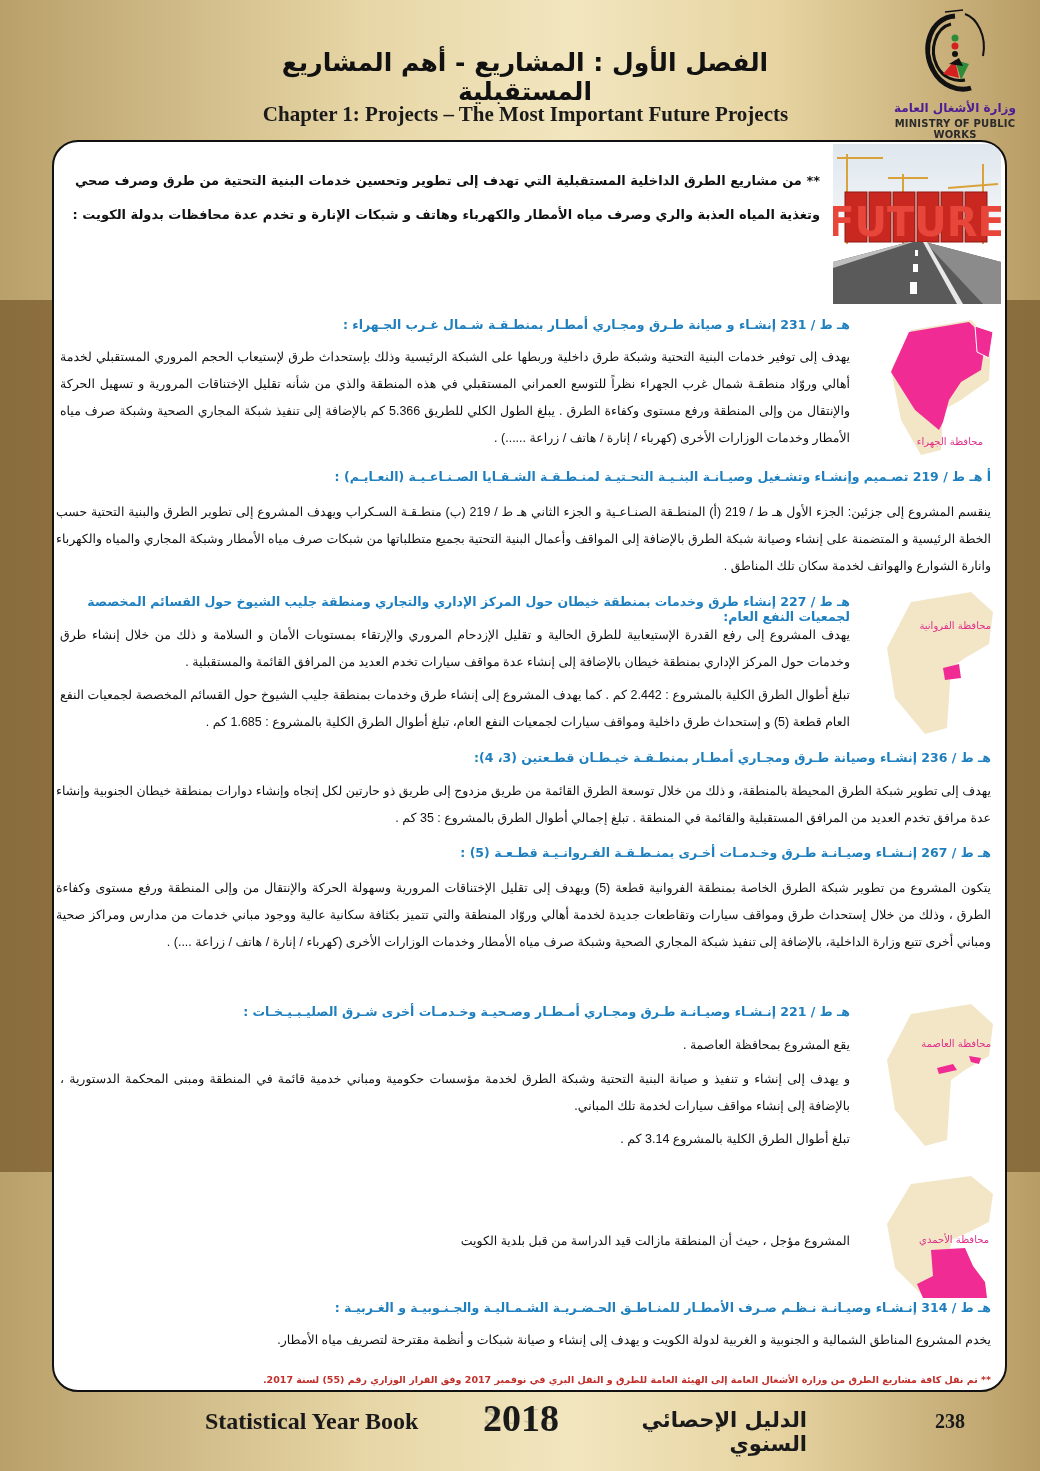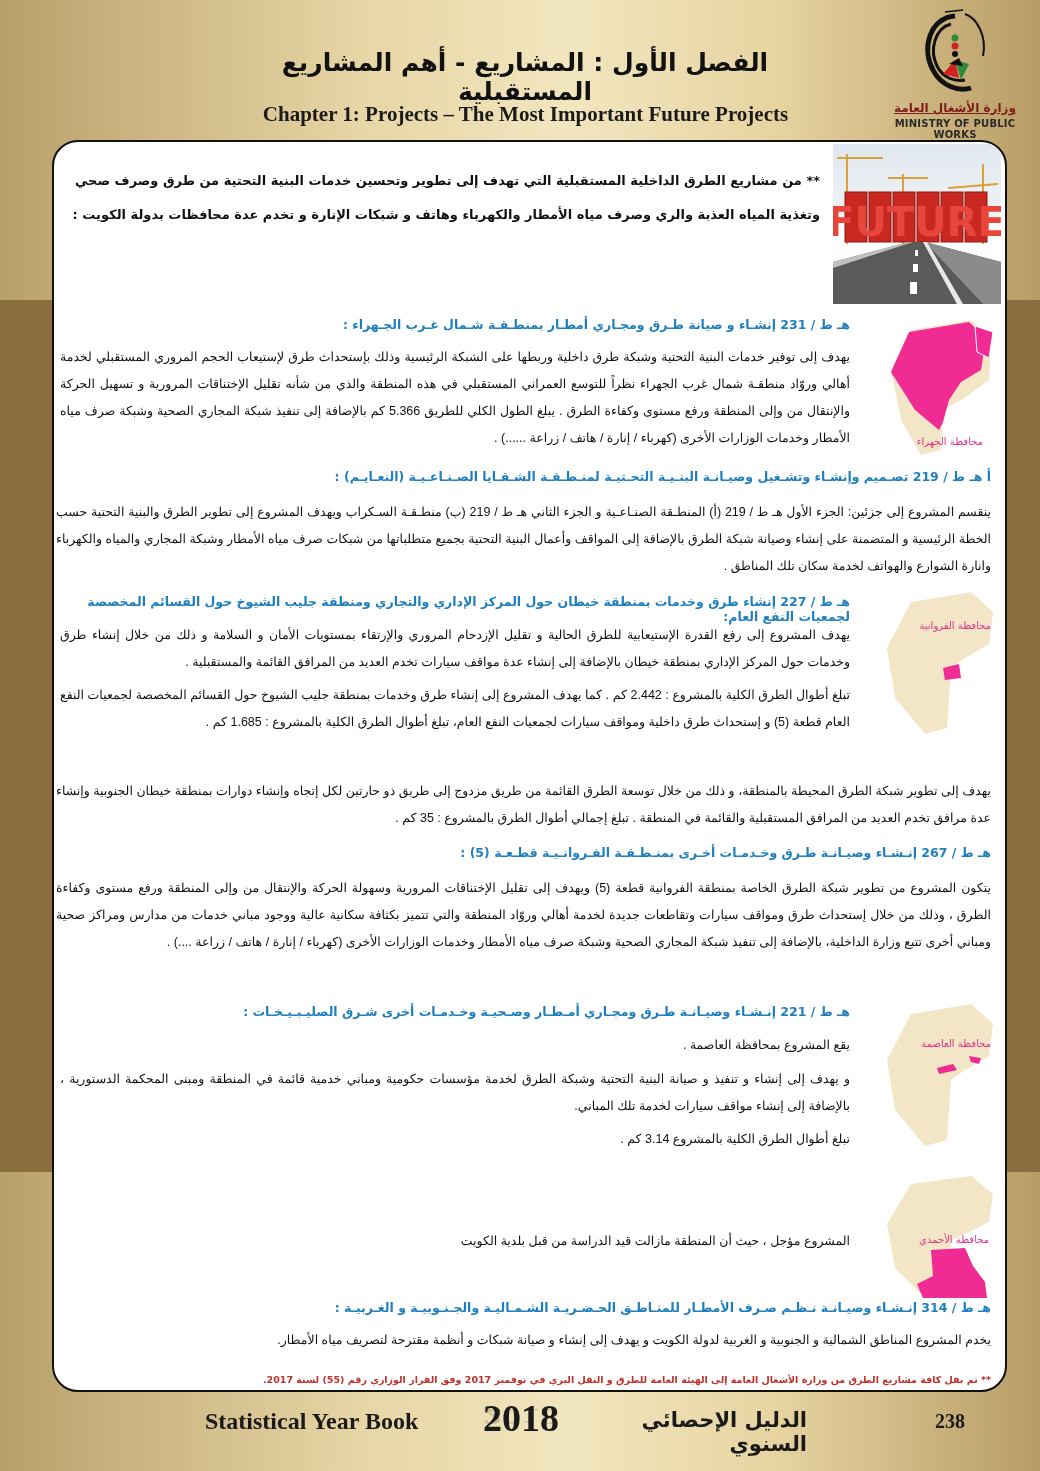--- a/index.html
+++ b/index.html
@@ -21,21 +21,21 @@
     font-size: 25px; color: #111; letter-spacing: 0.5px;
   }
   .en-title {
     position: absolute; left: 213px; top: 102px; width: 625px; text-align: center;
     font-family: "Liberation Serif", serif; font-weight: bold; font-size: 21px; color: #1a1a1a;
   }
   .logo { position: absolute; left: 885px; top: 8px; width: 140px; height: 120px; }
   .logo svg { position: absolute; left: 30px; top: 0; }
   .logo .logo-ar {
     position: absolute; left: 0; top: 93px; width: 140px; text-align: center; direction: rtl;
-    font-size: 12px; color: #7f1d1d; font-weight: bold; text-decoration: underline;
+    font-size: 12px; color: #4c1d95; font-weight: bold;
   }
   .logo .logo-en {
     position: absolute; left: 0; top: 110px; width: 140px; text-align: center;
     font-size: 10px; color: #2a2a2a; font-weight: bold; letter-spacing: 0.2px;
   }
   
   .panel {
     position: absolute; left: 52px; top: 140px; width: 955px; height: 1252px;
     background: #ffffff; border: 2px solid #111; border-radius: 26px; overflow: hidden;
   }
@@ -171,20 +171,21 @@
       <path d="M14 110 L6 60 L30 14 L90 4 L112 24 L108 56 L84 70 L70 80 L66 140 L44 146 Z" fill="#f2e6c7"></path>
       <path d="M62 80 L78 76 L80 90 L64 92 Z" fill="#f02b93"></path>
     </svg>
     <div class="map-label" style="right:10px; top:32px;">محافظة الفروانية</div>
   </div>
 
   <div class="sec-h" style="right:155px; top:452px;">هـ ط / 227 إنشاء طرق وخدمات بمنطقة خيطان حول المركز الإداري والتجاري ومنطقة جليب الشيوخ حول القسائم المخصصة لجمعيات النفع العام:</div>
   <div class="sec-p" style="right:155px; top:480px; width:790px;">يهدف المشروع إلى رفع القدرة الإستيعابية للطرق الحالية و تقليل الإزدحام المروري والإرتقاء بمستويات الأمان و السلامة و ذلك من خلال إنشاء طرق وخدمات حول المركز الإداري بمنطقة خيطان بالإضافة إلى إنشاء عدة مواقف سيارات تخدم العديد من المرافق القائمة والمستقبلية .</div>
   <div class="sec-p" style="right:155px; top:540px; width:790px;">تبلغ أطوال الطرق الكلية بالمشروع : 2.442 كم . كما يهدف المشروع إلى إنشاء طرق وخدمات بمنطقة جليب الشيوخ حول القسائم المخصصة لجمعيات النفع العام قطعة (5) و إستحداث طرق داخلية ومواقف سيارات لجمعيات النفع العام، تبلغ أطوال الطرق الكلية بالمشروع : 1.685 كم .</div>
 
+  <div class="sec-h" style="right:14px; top:608px;">هـ ط / 236 إنشـاء وصيانة طـرق ومجـاري أمطـار بمنطـقـة خيـطـان قطـعتين (3، 4):</div>
   <div class="sec-p" style="right:14px; top:636px; width:935px;">يهدف إلى تطوير شبكة الطرق المحيطة بالمنطقة، و ذلك من خلال توسعة الطرق القائمة من طريق مزدوج إلى طريق ذو حارتين لكل إتجاه وإنشاء دوارات بمنطقة خيطان الجنوبية وإنشاء عدة مرافق تخدم العديد من المرافق المستقبلية والقائمة في المنطقة . تبلغ إجمالي أطوال الطرق بالمشروع : 35 كم .</div>
 
   <div class="sec-h" style="right:14px; top:703px;">هـ ط / 267 إنـشـاء وصيـانـة طـرق وخـدمـات أخـرى بمنـطـقـة الفـروانـيـة قطـعـة (5) :</div>
   <div class="sec-p" style="right:14px; top:733px; width:935px;">يتكون المشروع من تطوير شبكة الطرق الخاصة بمنطقة الفروانية قطعة (5) ويهدف إلى تقليل الإختناقات المرورية وسهولة الحركة والإنتقال من وإلى المنطقة ورفع مستوى وكفاءة الطرق ، وذلك من خلال إستحداث طرق ومواقف سيارات وتقاطعات جديدة لخدمة أهالي وروّاد المنطقة والتي تتميز بكثافة سكانية عالية ووجود مباني خدمات من مدارس ومراكز صحية ومباني أخرى تتبع وزارة الداخلية، بالإضافة إلى تنفيذ شبكة المجاري الصحية وشبكة صرف مياه الأمطار وخدمات الوزارات الأخرى (كهرباء / إنارة / هاتف / زراعة ....) .</div>
 
   <div class="map" style="right:4px; top:858px; width:120px; height:148px;">
     <svg width="120" height="148" viewBox="0 0 120 148">
       <path d="M14 110 L6 60 L30 14 L90 4 L112 24 L108 56 L84 70 L70 80 L66 140 L44 146 Z" fill="#f2e6c7"></path>
       <path d="M56 68 L72 64 L76 70 L58 74 Z" fill="#f02b93"></path>
       <path d="M88 56 L100 58 L98 64 L90 62 Z" fill="#f02b93"></path>

